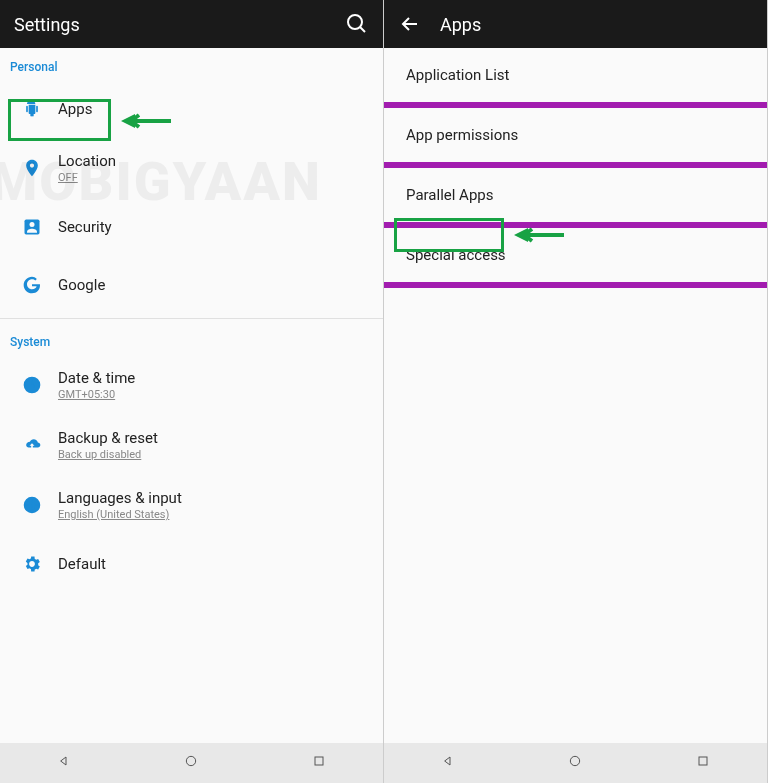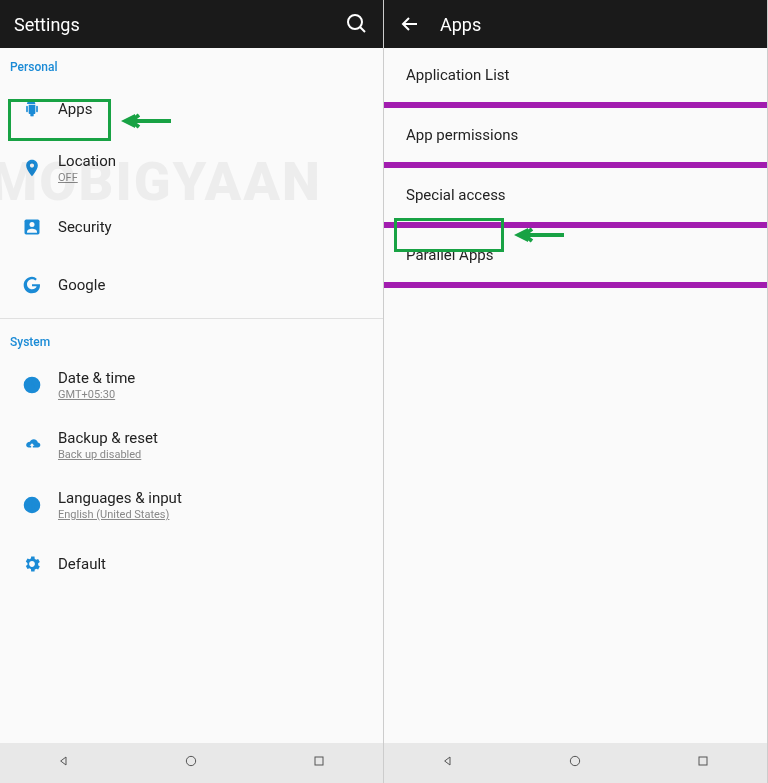--- a/index.html
+++ b/index.html
@@ -165,22 +165,22 @@
     <span class="header-back">
       <svg viewBox="0 0 24 24" fill="none" stroke="#fff" stroke-width="2">
           <path d="M19 12H5M11 18l-6-6 6-6"></path>
         </svg>
     </span>
     <span class="header-title">Apps</span>
   </div>
   <div class="content">
     <div class="apps-item">Application List</div>
     <div class="apps-item">App permissions</div>
+    <div class="apps-item">Parallel Apps</div>
     <div class="apps-item">Special access</div>
-    <div class="apps-item">Parallel Apps</div>
   </div>
   <div class="navbar">
     <span><svg viewBox="0 0 24 24">
           <path d="M15 6l-8 6 8 6z" stroke="#555"></path>
         </svg></span>
     <span><svg viewBox="0 0 24 24">
           <circle cx="12" cy="12" r="7"></circle>
         </svg></span>
     <span><svg viewBox="0 0 24 24">
           <rect x="6" y="6" width="12" height="12"></rect>

